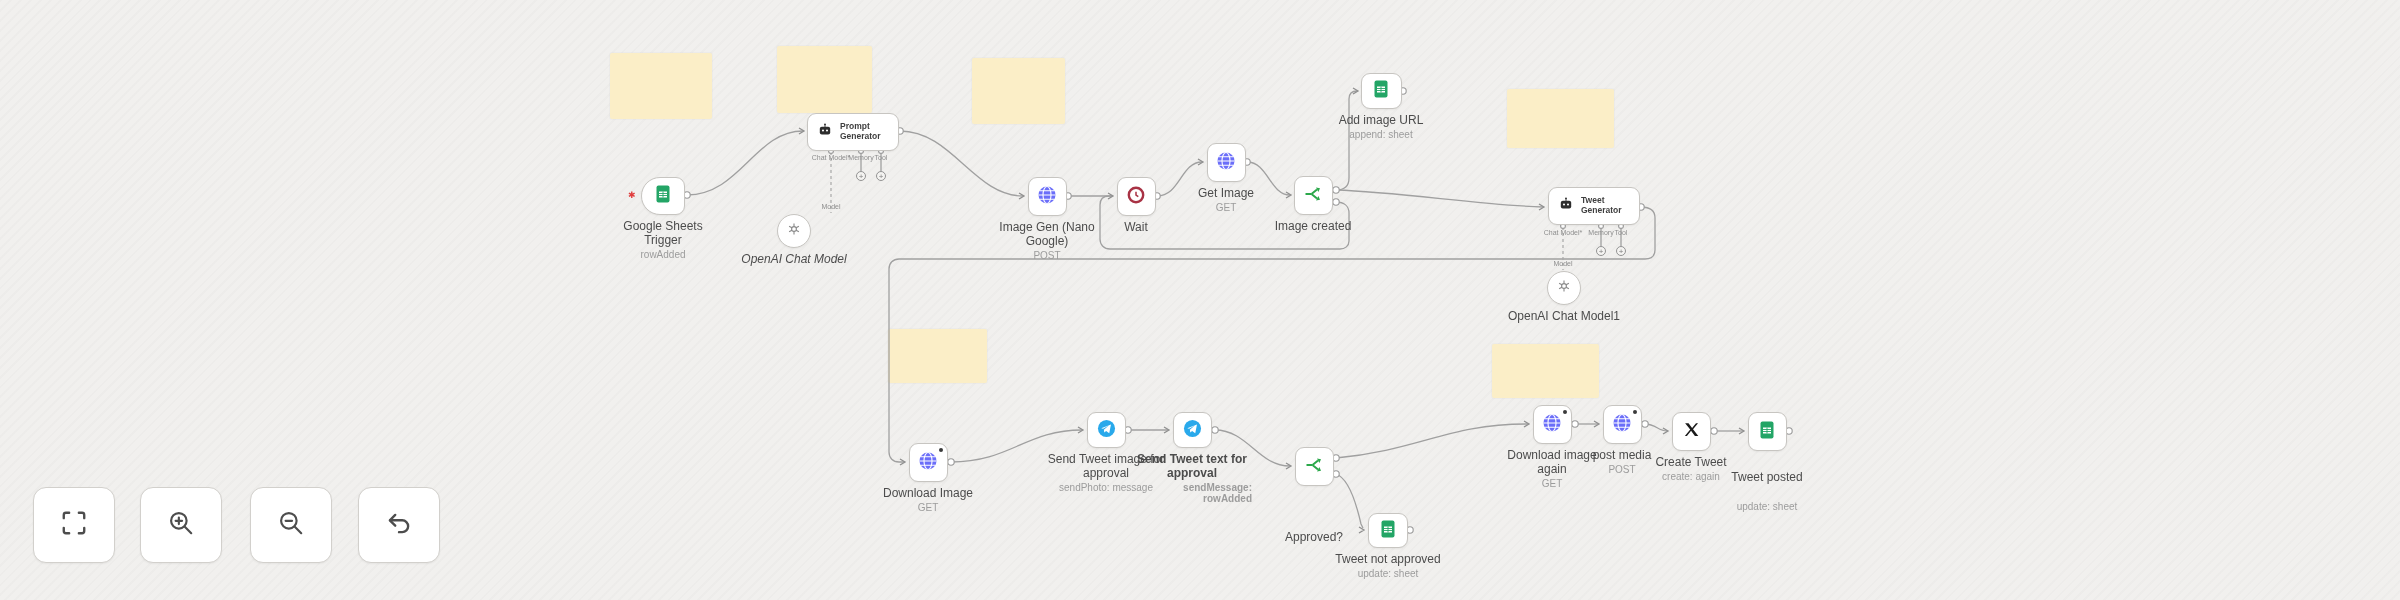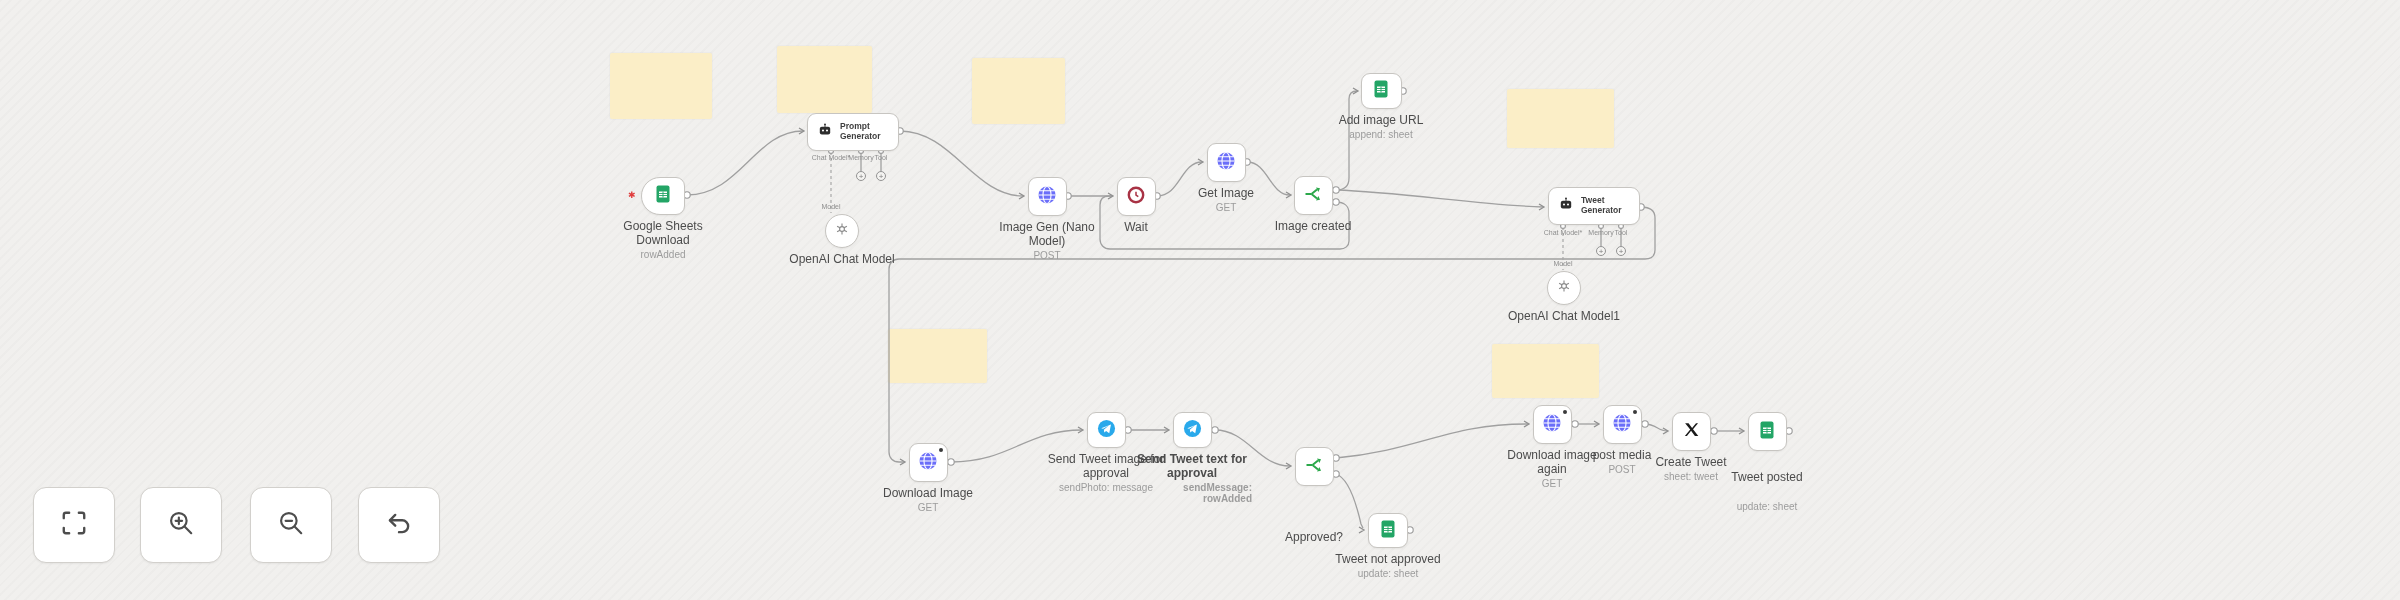--- a/index.html
+++ b/index.html
@@ -122,38 +122,38 @@
 
 <div class="ng" style="left:603px;top:177px;">
   <div class="nbox trigger">
     <span class="err">✱</span>
     <span><svg width="18" height="18" viewBox="0 0 18 18">
           <rect x="2.5" y="0.5" width="13" height="17" rx="2" fill="#23A566"></rect>
           <rect x="5" y="6.5" width="8" height="6" fill="#fff"></rect>
           <path d="M5 8.5h8M5 10.5h8M9 6.5v6" stroke="#23A566" stroke-width="0.9"></path>
         </svg></span>
   </div>
-  <div class="nlabel">Google Sheets Download</div>
+  <div class="nlabel">Google Sheets Trigger</div>
   <div class="nsub">rowAdded</div>
 </div>
 
 <div class="ng" style="left:793px;top:113px;">
   <div class="nbox agent">
     <span><svg width="16" height="16" viewBox="0 0 20 20">
           <circle cx="10" cy="3" r="1.2" fill="#2d2d2d"></circle>
           <path d="M10 4v2" stroke="#2d2d2d" stroke-width="1.4"></path>
           <rect x="3.5" y="6" width="13" height="9.5" rx="2.5" fill="#2d2d2d"></rect>
           <circle cx="7.5" cy="10.7" r="1.3" fill="#fff"></circle>
           <circle cx="12.5" cy="10.7" r="1.3" fill="#fff"></circle>
         </svg></span>
     <span class="agent-title">Prompt Generator</span>
   </div>
 </div>
 
-<div class="ng" style="left:782px;top:214px;">
+<div class="ng" style="left:734px;top:214px;font-style:italic;">
   <div class="nbox circ">
     <span><svg width="16" height="16" viewBox="0 0 20 20">
           <g fill="none" stroke="#8a8a8a" stroke-width="1.4">
             <circle cx="10" cy="10" r="3"></circle>
             <path d="M10 3v4M10 13v4M3.9 6.5l3.5 2M12.6 11.5l3.5 2M3.9 13.5l3.5-2M12.6 8.5l3.5-2"></path>
           </g>
         </svg></span>
   </div>
   <div class="nlabel">OpenAI Chat Model</div>
 </div>
@@ -161,21 +161,21 @@
 <div class="ng" style="left:987px;top:177px;">
   <div class="nbox std">
     <span><svg width="20" height="20" viewBox="0 0 20 20">
           <circle cx="10" cy="10" r="8.5" fill="#6b6ef9"></circle>
           <g stroke="#fff" stroke-width="1.1" fill="none">
             <ellipse cx="10" cy="10" rx="4" ry="8.5"></ellipse>
             <path d="M1.5 10h17M2.8 5.8h14.4M2.8 14.2h14.4"></path>
           </g>
         </svg></span>
   </div>
-  <div class="nlabel">Image Gen (Nano Model)</div>
+  <div class="nlabel">Image Gen (Nano Google)</div>
   <div class="nsub">POST</div>
 </div>
 
 <div class="ng" style="left:1076px;top:177px;">
   <div class="nbox std">
     <span><svg width="20" height="20" viewBox="0 0 20 20">
           <circle cx="10" cy="10" r="7.2" fill="none" stroke="#a83244" stroke-width="2.4"></circle>
           <path d="M10 6.8V10l2.3 1.6" stroke="#a83244" stroke-width="1.5" fill="none"></path>
         </svg></span>
   </div>
@@ -328,21 +328,21 @@
   <div class="nsub">POST</div>
 </div>
 
 <div class="ng" style="left:1631px;top:412px;">
   <div class="nbox std">
     <span><svg width="17" height="17" viewBox="0 0 20 20">
           <path d="M2.5 2.5h4l4.2 5.6 4.6-5.6h2.4l-5.9 7.1 6.2 7.9h-4l-4.5-5.9-4.9 5.9H2.2l6.3-7.6z" fill="#1a1a1a"></path>
         </svg></span>
   </div>
   <div class="nlabel">Create Tweet</div>
-  <div class="nsub">sheet: tweet</div>
+  <div class="nsub">create: again</div>
 </div>
 
 <div class="ng" style="left:1707px;top:412px;gap:15px;">
   <div class="nbox std">
     <span><svg width="18" height="18" viewBox="0 0 18 18">
           <rect x="2.5" y="0.5" width="13" height="17" rx="2" fill="#23A566"></rect>
           <rect x="5" y="6.5" width="8" height="6" fill="#fff"></rect>
           <path d="M5 8.5h8M5 10.5h8M9 6.5v6" stroke="#23A566" stroke-width="0.9"></path>
         </svg></span>
   </div>

